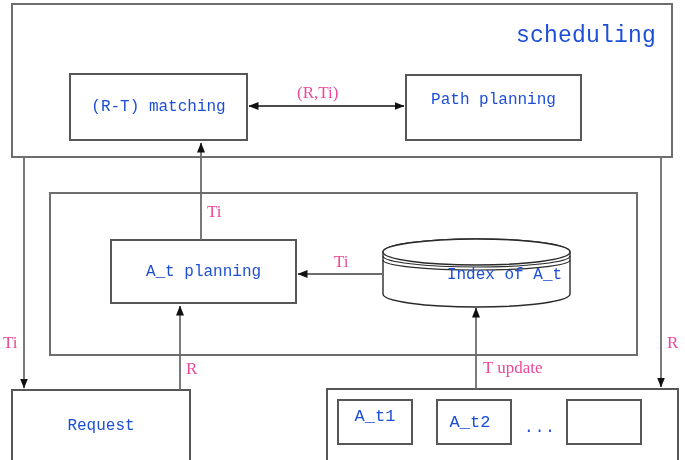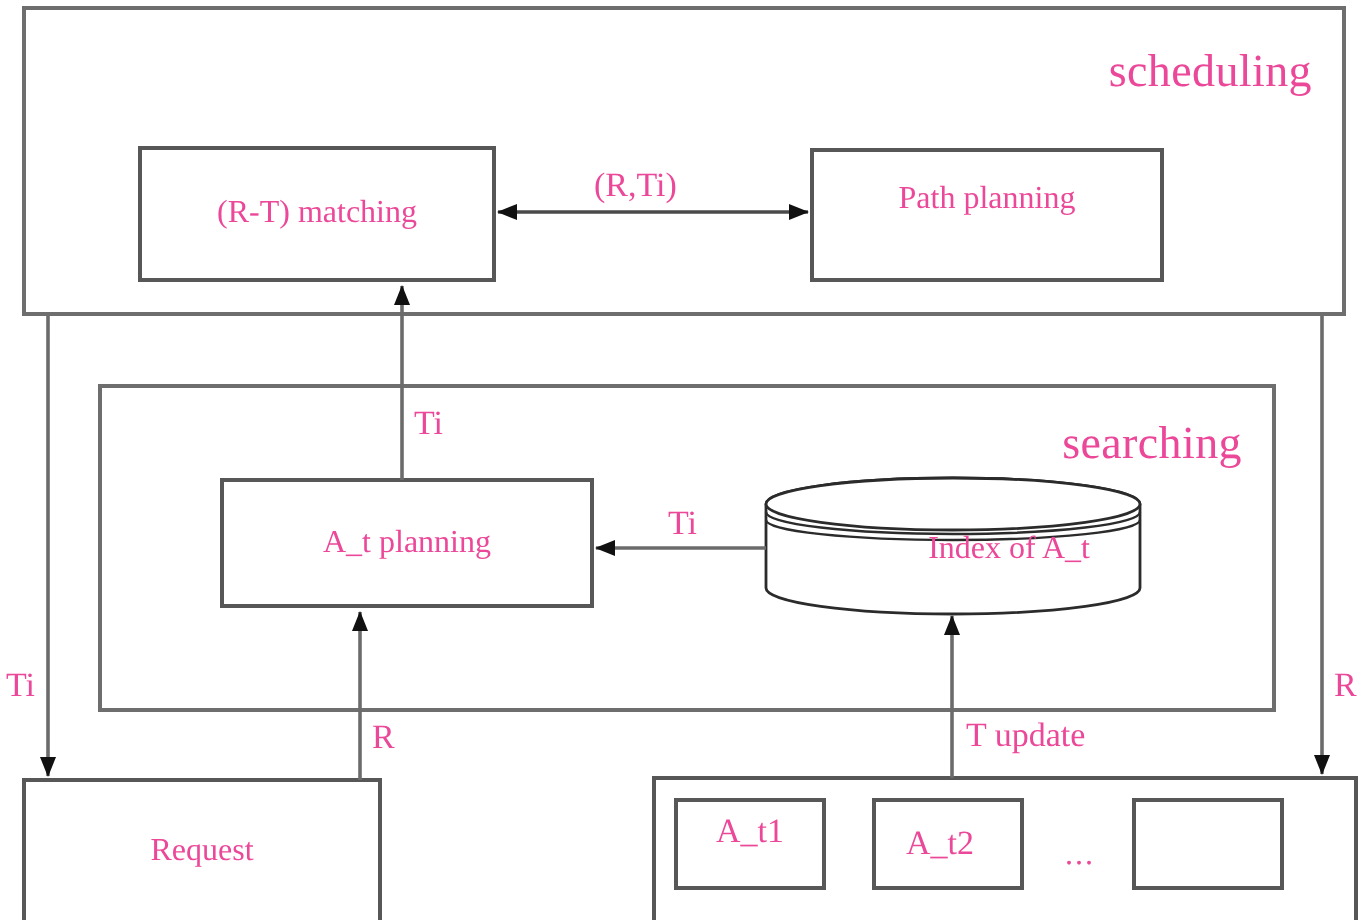--- a/index.html
+++ b/index.html
@@ -60,22 +60,22 @@
     color: #ec4899;
     font-family: "Liberation Serif", "DejaVu Serif", serif;
     white-space: nowrap;
     line-height: 1;
   }
   .box-label {
     position: absolute;
     display: flex;
     align-items: center;
     justify-content: center;
-    color: #ec4899;
-    font-family: Liberation Serif, serif;
+    color: #1d4ed8;
+    font-family: Liberation Mono, monospace;
     white-space: nowrap;
   }
   .zone-title {
     font-size: 23px;
     letter-spacing: 0.2px;
   }
   .node-text {
     font-size: 16px;
   }
   .edge-text {
@@ -138,21 +138,20 @@
 
     <line class="connector-plain" x1="476" y1="389" x2="476" y2="308" marker-end="url(#arrowEnd)"></line>
 
     <line class="connector-plain" x1="24" y1="158" x2="24" y2="388" marker-end="url(#arrowEnd)"></line>
 
     <line class="connector-plain" x1="661" y1="158" x2="661" y2="387" marker-end="url(#arrowEnd)"></line>
   </svg>
 
   <div class="box-label zone-title" style="left:496px; top:20px; width:160px; height:32px; justify-content:flex-end;">scheduling</div>
 
-  <div class="box-label zone-title" style="left:475px; top:206px; width:146px; height:32px; justify-content:flex-end;">searching</div>
 
   <div class="box-label node-text" style="left:70px; top:74px; width:177px; height:66px;border-radius:27px;">(R-T) matching</div>
 
   <div class="box-label node-text" style="left:406px; top:75px; width:175px; height:49px;">Path planning</div>
 
   <div class="box-label node-text" style="left:111px; top:240px; width:185px; height:63px;">A_t planning</div>
 
   <div class="box-label node-text" style="left:383px; top:252px; width:187px; height:46px;padding-left:28px;">Index of A_t</div>
 
   <div class="box-label node-text" style="left:12px; top:390px; width:178px; height:72px;">Request</div>

